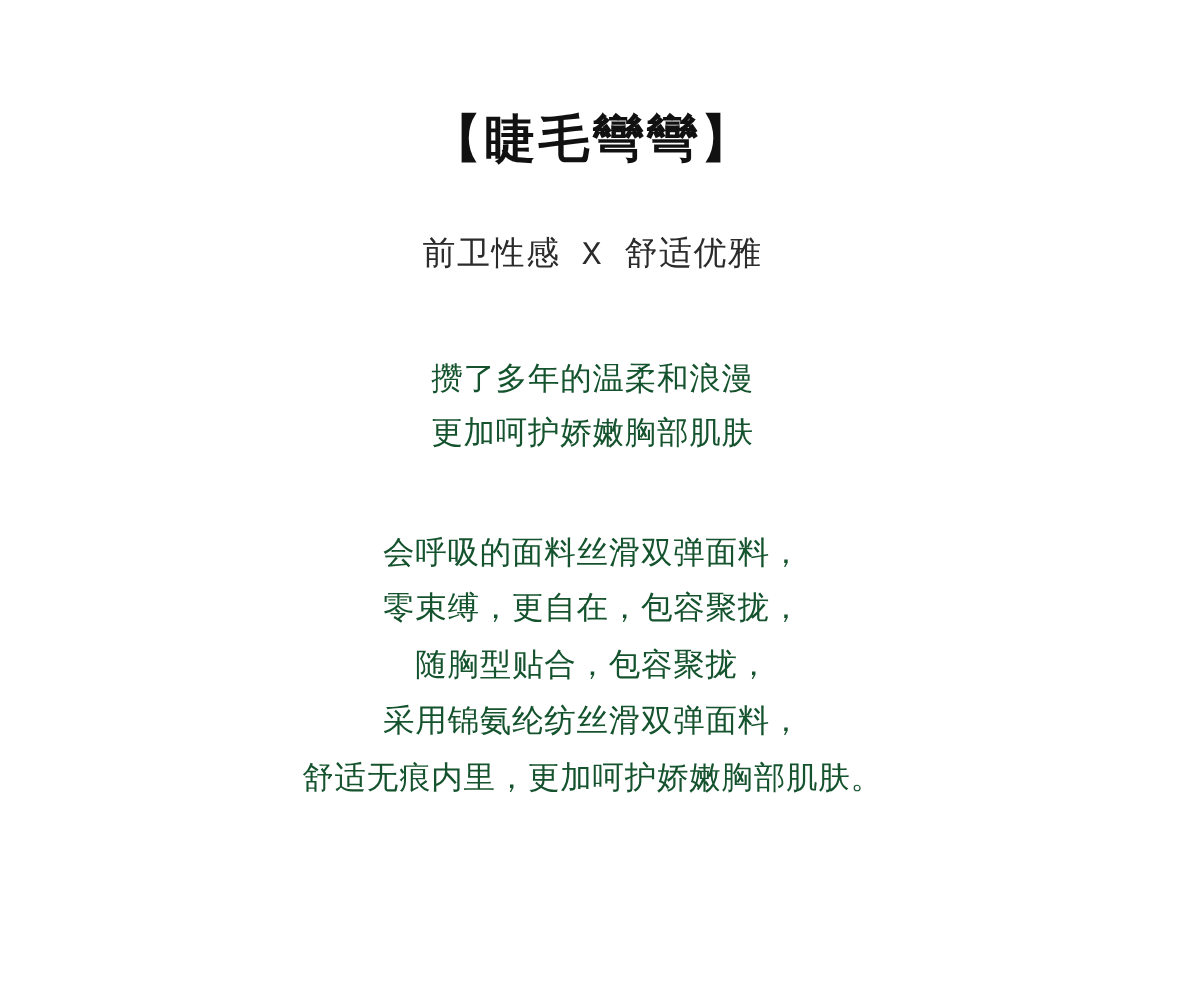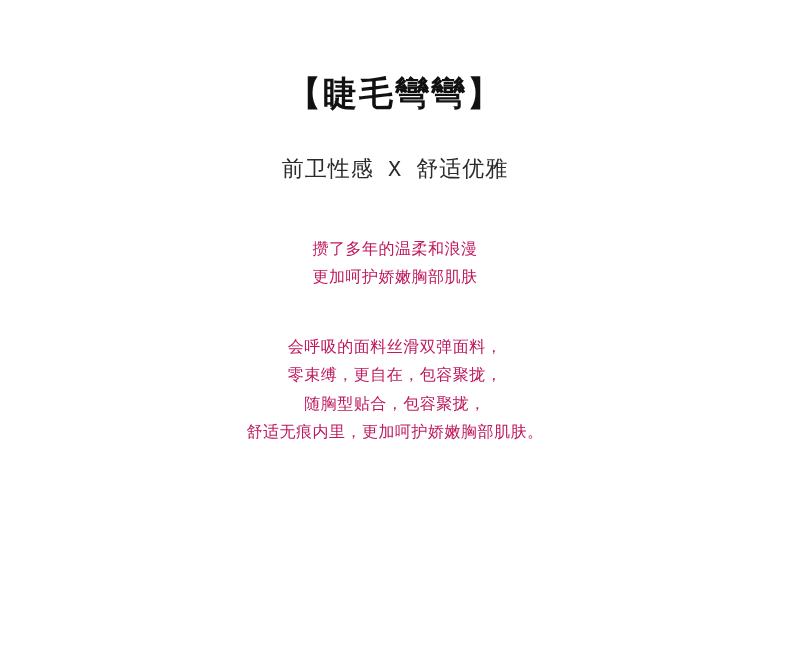--- a/index.html
+++ b/index.html
@@ -36,23 +36,23 @@
     font-size: 22px;
     line-height: 1.5;
     text-align: center;
     color: #2b2b2b;
     margin: 0 0 48px 0;
     letter-spacing: 1px;
     font-family: Liberation Mono, monospace;
   }
   .stanza {
     text-align: center;
-    font-size: 16px;
+    font-size: 21px;
     line-height: 1.75;
-    color: #be185d;
+    color: #14532d;
     margin: 0 0 42px 0;
     letter-spacing: 0.5px;
   }
   .stanza.last {
     margin-bottom: 13px;
     line-height: 1.78;
   }
   .line {
     display: block;
     white-space: pre;
@@ -69,16 +69,17 @@
 
   <div class="stanza">
     <span class="line">攒了多年的温柔和浪漫</span>
     <span class="line">更加呵护娇嫩胸部肌肤</span>
   </div>
 
   <div class="stanza last">
     <span class="line">会呼吸的面料丝滑双弹面料，</span>
     <span class="line">零束缚，更自在，包容聚拢，</span>
     <span class="line">随胸型贴合，包容聚拢，</span>
+    <span class="line">采用锦氨纶纺丝滑双弹面料，</span>
     <span class="line">舒适无痕内里，更加呵护娇嫩胸部肌肤。</span>
   </div>
 
 </div>
 
 </body></html>

